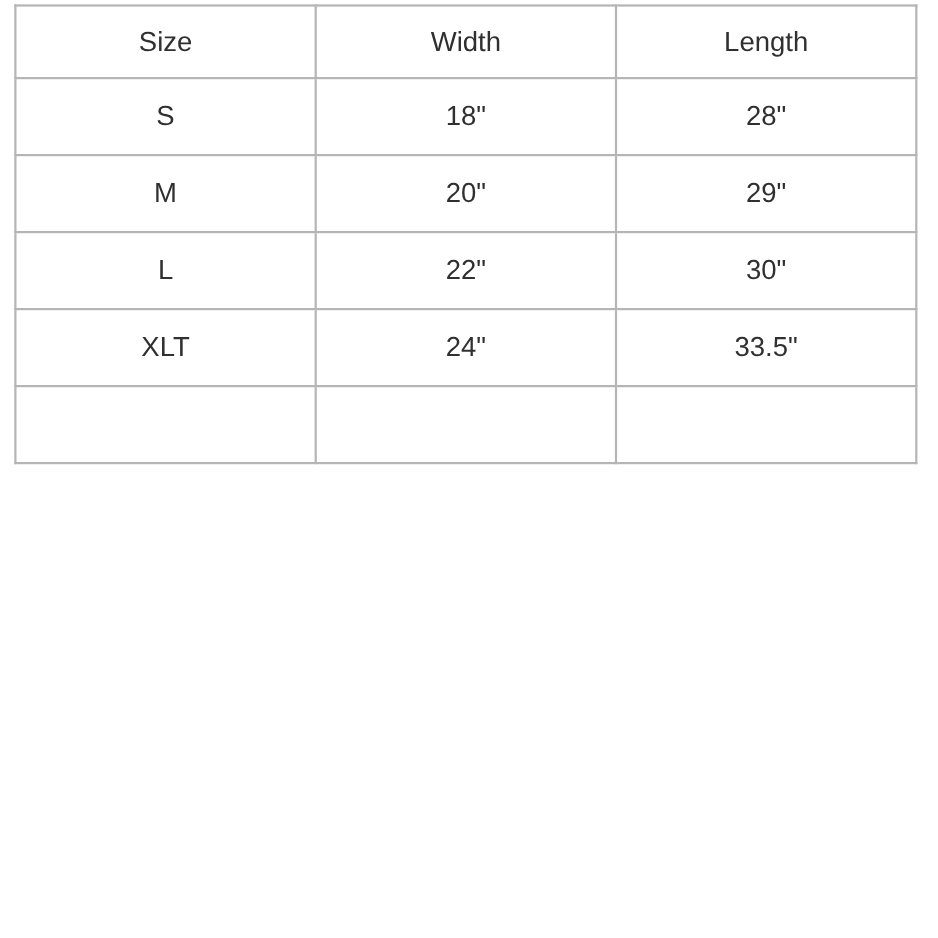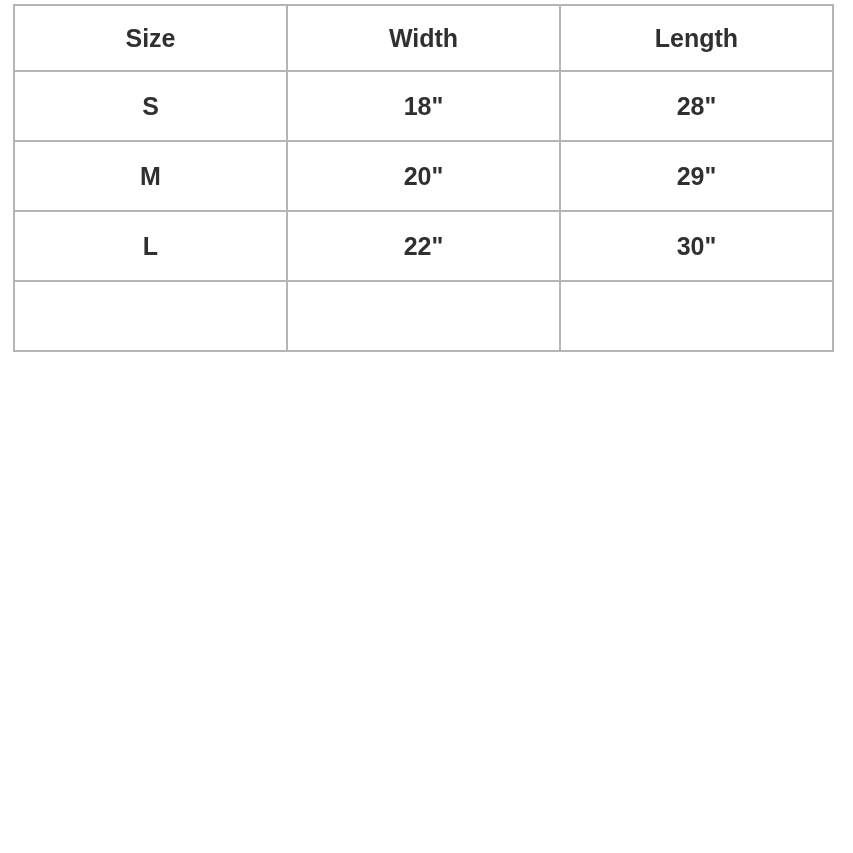--- a/index.html
+++ b/index.html
@@ -22,21 +22,21 @@
   table.size-chart col {
     width: 273px;
   }
   table.size-chart th,
   table.size-chart td {
     border: 2px solid #b5b5b5;
     text-align: center;
     vertical-align: middle;
     color: #303030;
     font-size: 25px;
-    font-weight: 700;
+    font-weight: 400;
     padding: 0;
     overflow: hidden;
     white-space: nowrap;
   }
   table.size-chart thead tr {
     height: 66px;
   }
   table.size-chart tbody tr {
     height: 70px;
   }
@@ -67,18 +67,23 @@
         <td>M</td>
         <td>20"</td>
         <td>29"</td>
       </tr>
       <tr>
         <td>L</td>
         <td>22"</td>
         <td>30"</td>
       </tr>
       <tr>
+        <td>XLT</td>
+        <td>24"</td>
+        <td>33.5"</td>
+      </tr>
+      <tr>
         <td></td>
         <td></td>
         <td></td>
       </tr>
     </tbody>
 </table>
 
 </body></html>

